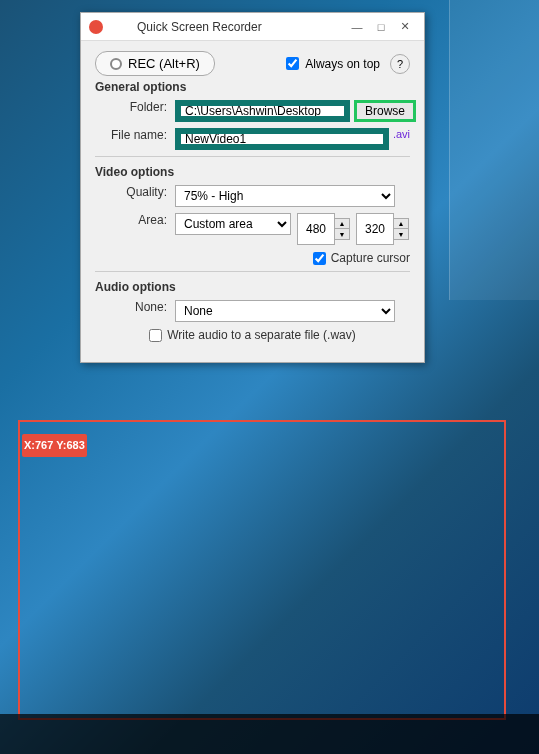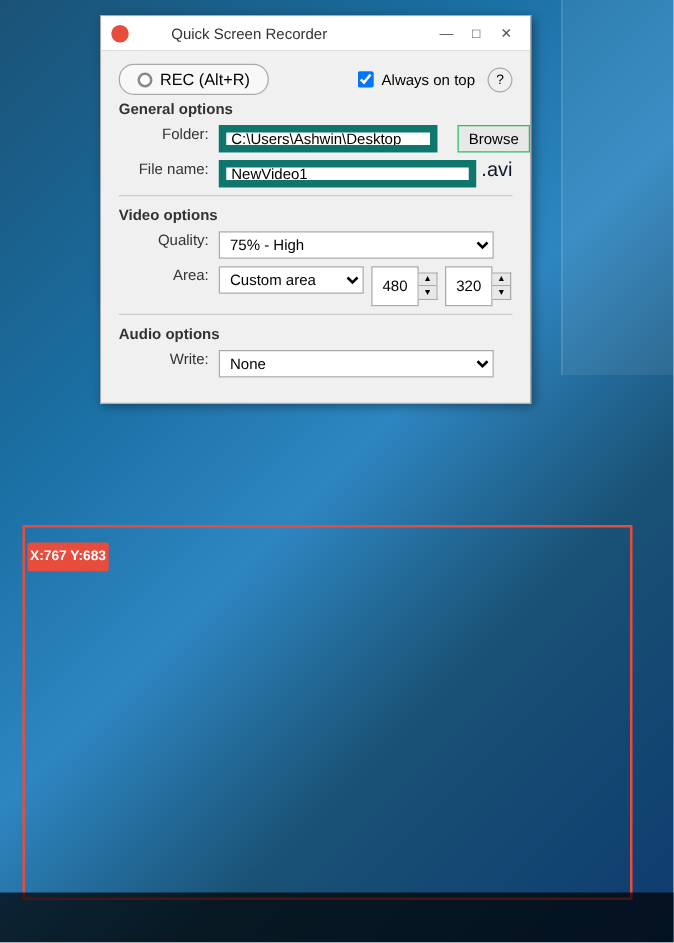--- a/index.html
+++ b/index.html
@@ -175,31 +175,31 @@
       height: 22px;
       border: 6px solid #0f766e;
       background: #fff;
       padding: 2px 4px;
       font-size: 12px;
     }
 
     .browse-btn {
       height: 22px;
       padding: 0 8px;
-      border: 1px solid #22c55e;
+      border: 3px solid #22c55e;
       background: #e8e8e8;
       cursor: pointer;
       font-size: 12px;
-      margin-left: 16px;
+      margin-left: 4px;
     }
 
     .file-ext {
       margin-left: 4px;
-      font-size: 16px;
-      color: #0f172a;
+      font-size: 11px;
+      color: #6d28d9;
     }
 
     
     .form-select {
       height: 22px;
       border: 1px solid #aaa;
       background: #fff;
       font-size: 12px;
       padding: 0 4px;
       appearance: auto;
@@ -408,34 +408,46 @@
 
         <div class="spinbox-group">
           <input class="spinbox" type="text" value="320" style="">
           <div class="spinbox-btns">
             <button class="spinbox-up">▲</button>
             <button class="spinbox-down">▼</button>
           </div>
         </div>
       </div>
 
+      <div class="form-row capture-cursor-row">
+        <div class="checkbox-row">
+          <input type="checkbox" checked="" style="">
+          <span>Capture cursor</span>
+        </div>
+      </div>
 
       <div class="divider"></div>
 
       <div class="section-title">Audio options</div>
 
       <div class="form-row">
-        <span class="form-label">Write:</span>
+        <span class="form-label">None:</span>
         <select class="form-select quality-select">
           <option>None</option>
           <option>Default</option>
           <option>Microphone</option>
         </select>
       </div>
 
+      <div class="form-row wav-row">
+        <div class="checkbox-row">
+          <input type="checkbox" style="">
+          <span>Write audio to a separate file (.wav)</span>
+        </div>
+      </div>
 
     </div>
   </div>
 
   <div class="selection-rect"></div>
 
   <div class="coord-label">
     <span>X:767
 Y:683</span>
   </div>

